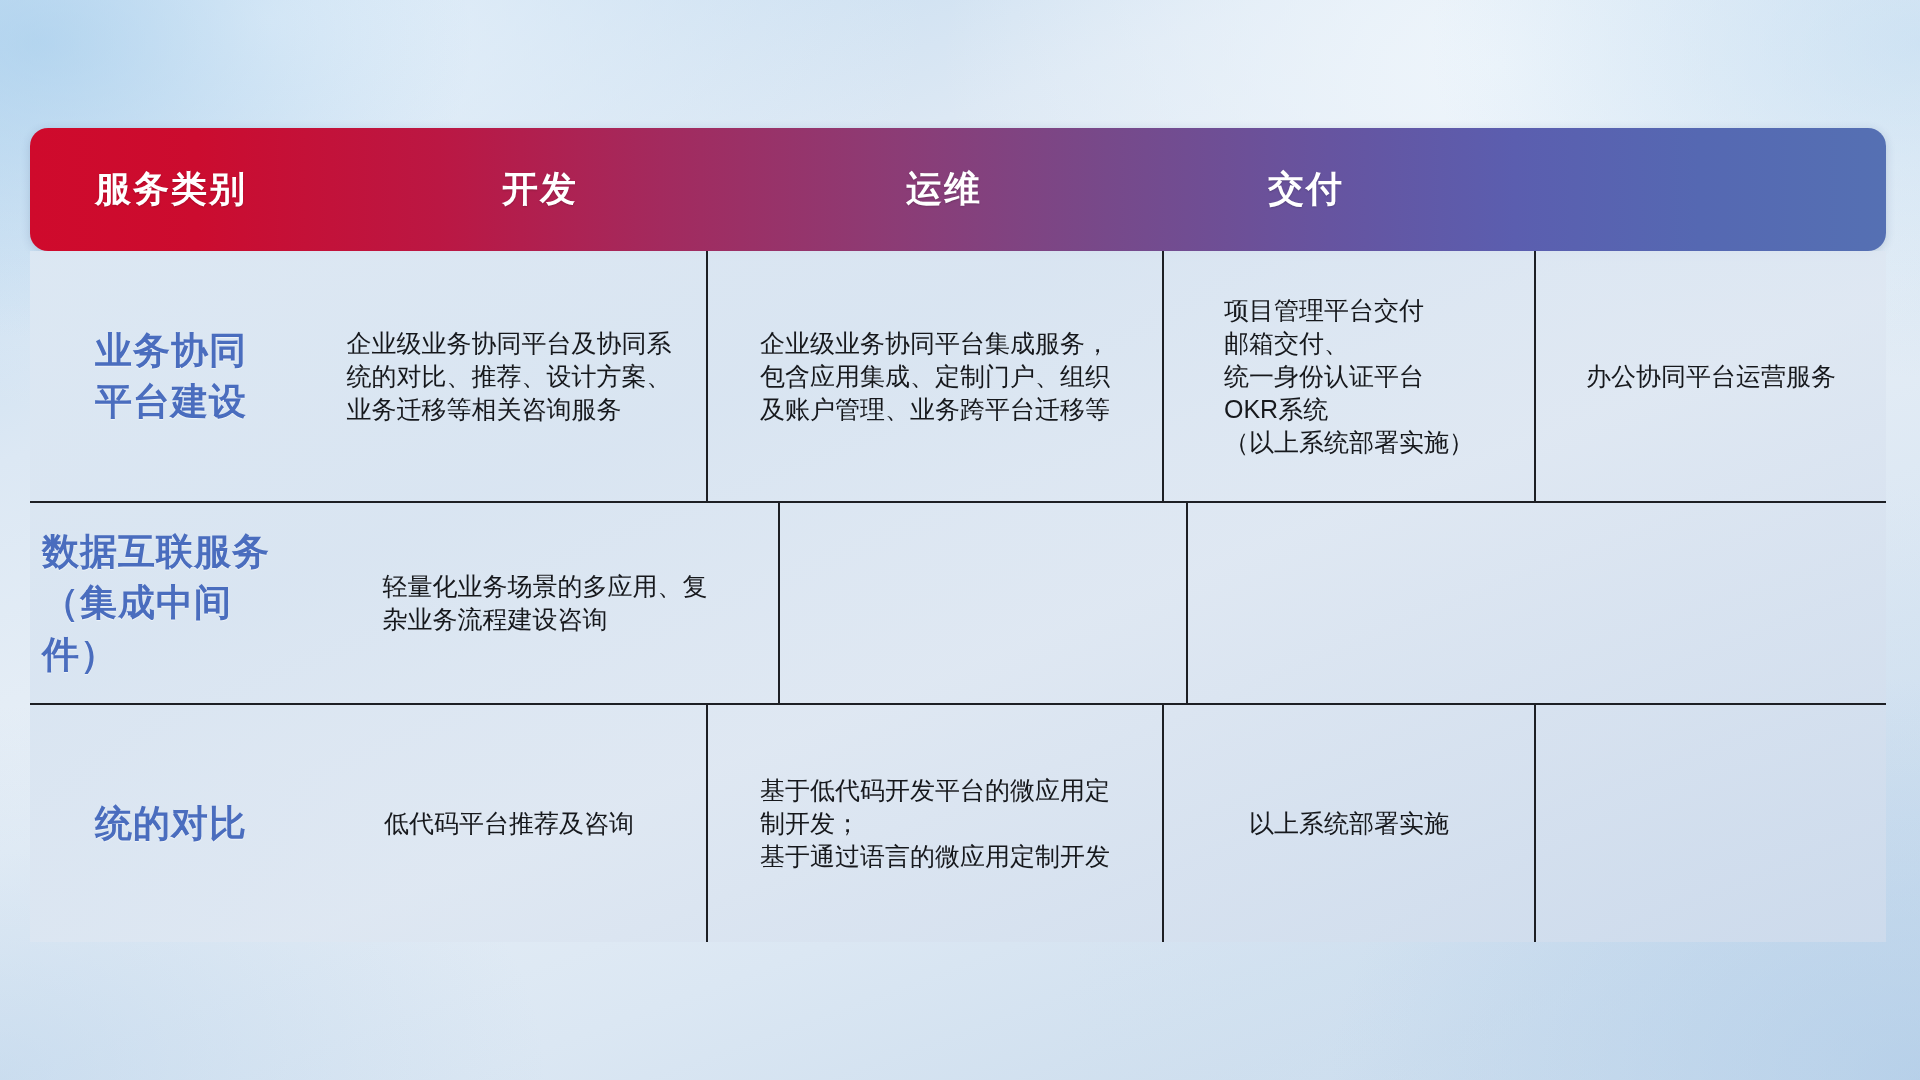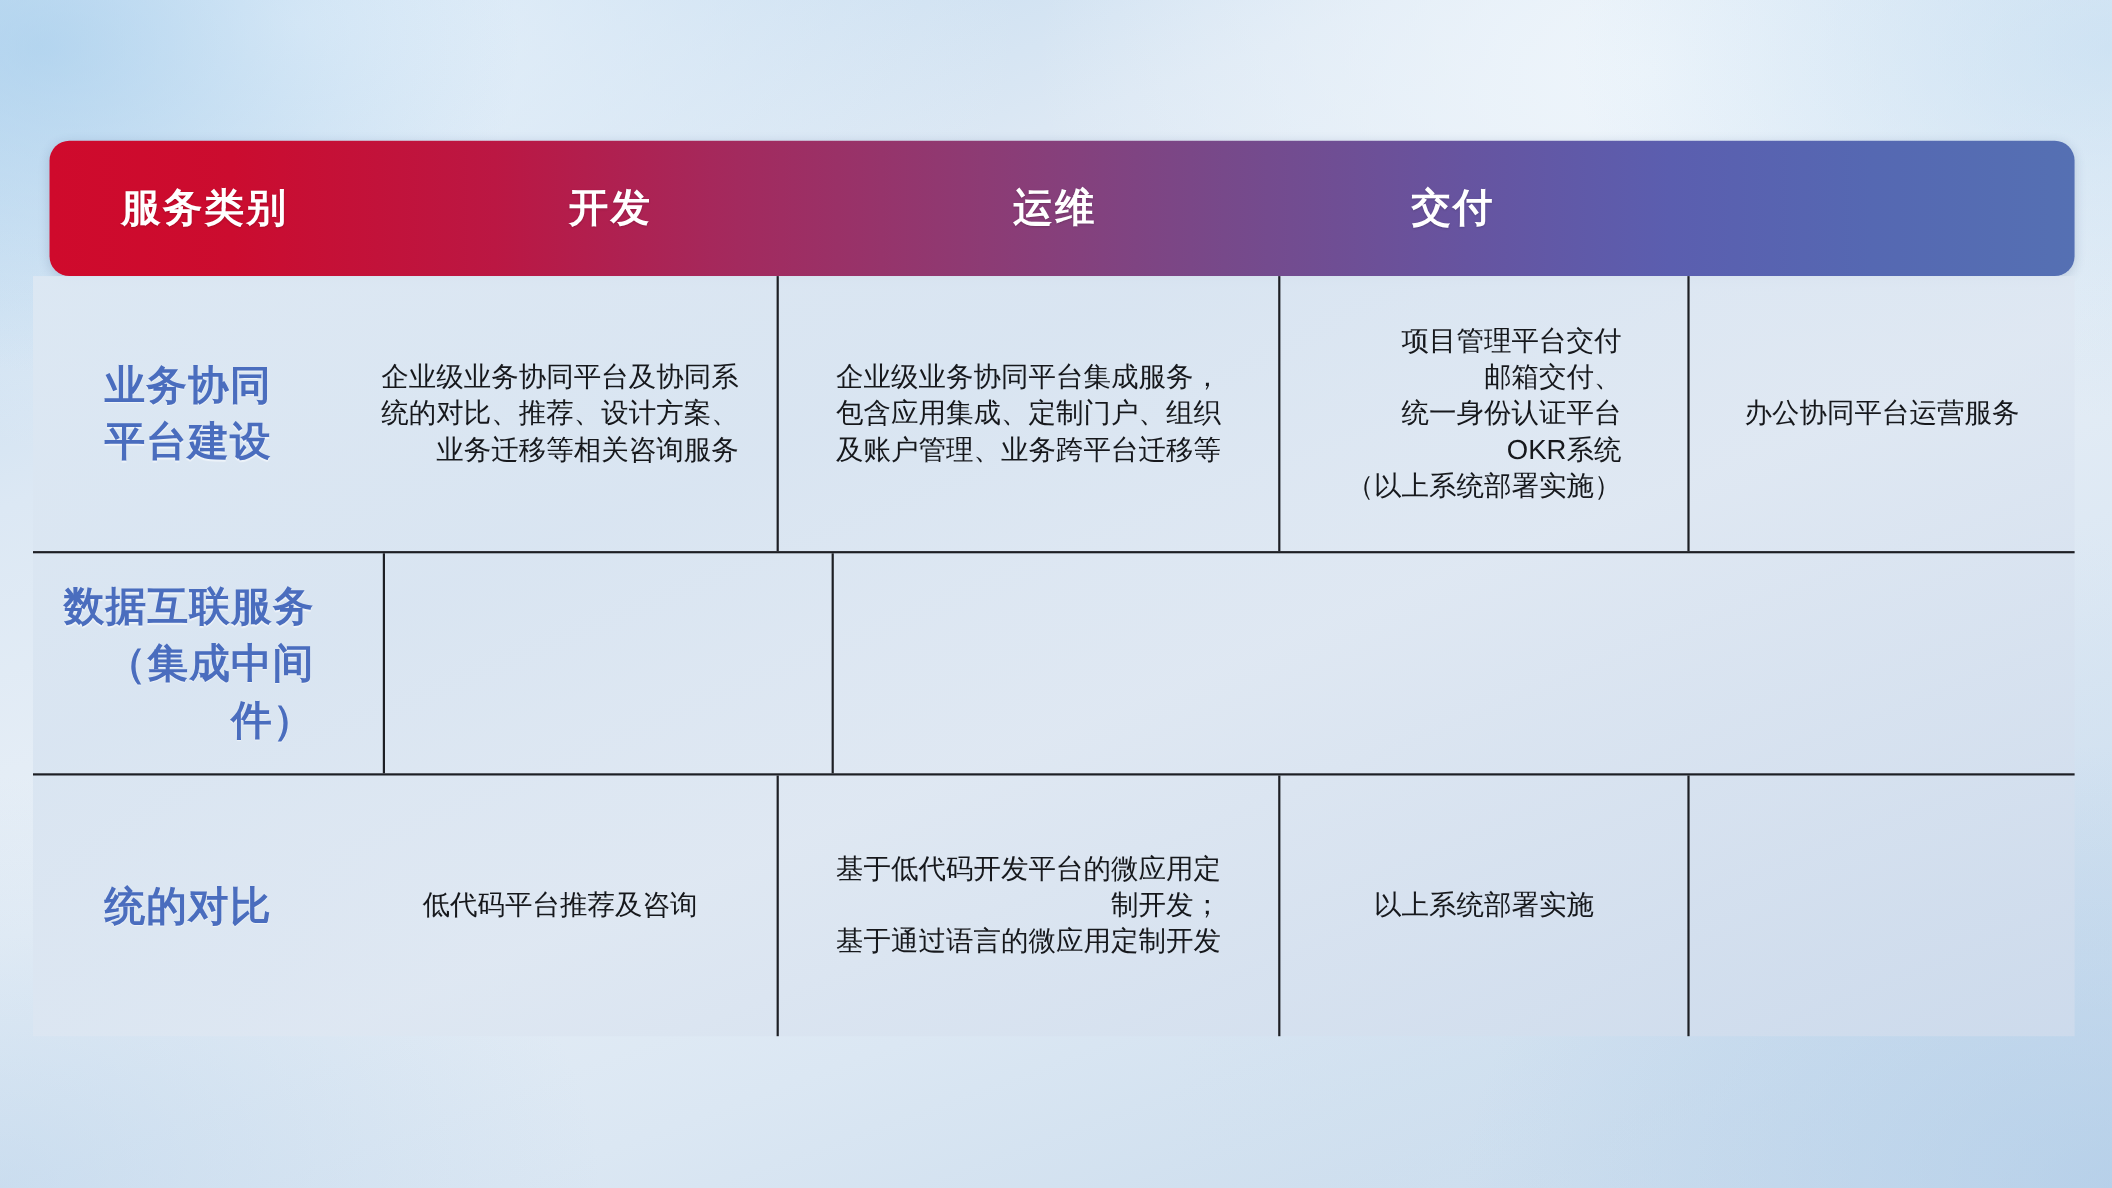--- a/index.html
+++ b/index.html
@@ -34,44 +34,43 @@
   
   .thead{
     display:flex;height:123px;
     border-radius:18px;
     background:linear-gradient(90deg,
        #cf0a2c 0%, #cb0c2f 9%, #bb1743 22%, #a32a5e 34%,
        #8d3b74 46%, #77498a 58%, #6654a0 70%, #5b5eaf 80%,
        #5568b2 90%, #5570b3 100%);
     box-shadow:0 2px 10px rgba(40,60,110,.18);
     overflow:hidden;
-    margin-left:15px;
   }
   .th{
     display:flex;align-items:center;justify-content:center;
     color:#ffffff;font-weight:700;font-size:36px;letter-spacing:2px;
     text-shadow:0 1px 2px rgba(0,0,0,.18);
   }
 
   
   .tbody{
     background:linear-gradient(158deg,
         rgba(221,232,243,.93) 0%,
         rgba(216,228,241,.90) 30%,
         rgba(222,231,242,.88) 55%,
         rgba(206,219,236,.92) 100%);
     border-bottom:0;
   }
   .tr{display:flex;position:relative;}
   .tr + .tr{border-top:2px solid #1d1f24;}
   .td{
     display:flex;align-items:center;justify-content:center;
-    padding:10px 26px;box-sizing:border-box;
+    padding:10px 12px;box-sizing:border-box;
     font-size:25px;line-height:1.32;color:#16181c;
-    text-align:right;white-space:pre-line;
+    text-align:left;white-space:pre-line;
   }
   .td.vline{border-left:2px solid #1d1f24;}
   .cat{
     color:#4a6dbe;font-weight:700;font-size:37px;line-height:1.38;
     letter-spacing:1px;text-shadow:0 1px 1px rgba(255,255,255,.55);
   }
 
   
   .c1{width:282px;flex:0 0 282px;}
   .c2{width:394px;flex:0 0 394px;}
@@ -112,20 +111,22 @@
 邮箱交付、
 统一身份认证平台
 OKR系统
 （以上系统部署实施）</div>
         <div class="td c5 vline">办公协同平台运营服务</div>
       </div>
 
       <div class="tr r2">
         <div class="td c1 cat">数据互联服务
 （集成中间件）</div>
+        <div class="td c2">轻量化业务场景的多应用、复
+杂业务流程建设咨询</div>
         <div class="td c4 vline"></div>
         <div class="td c5 vline"></div>
       </div>
 
       <div class="tr r3">
         <div class="td c1 cat">统的对比</div>
         <div class="td c2">低代码平台推荐及咨询</div>
         <div class="td c3 vline">基于低代码开发平台的微应用定
 制开发；
 基于通过语言的微应用定制开发</div>

